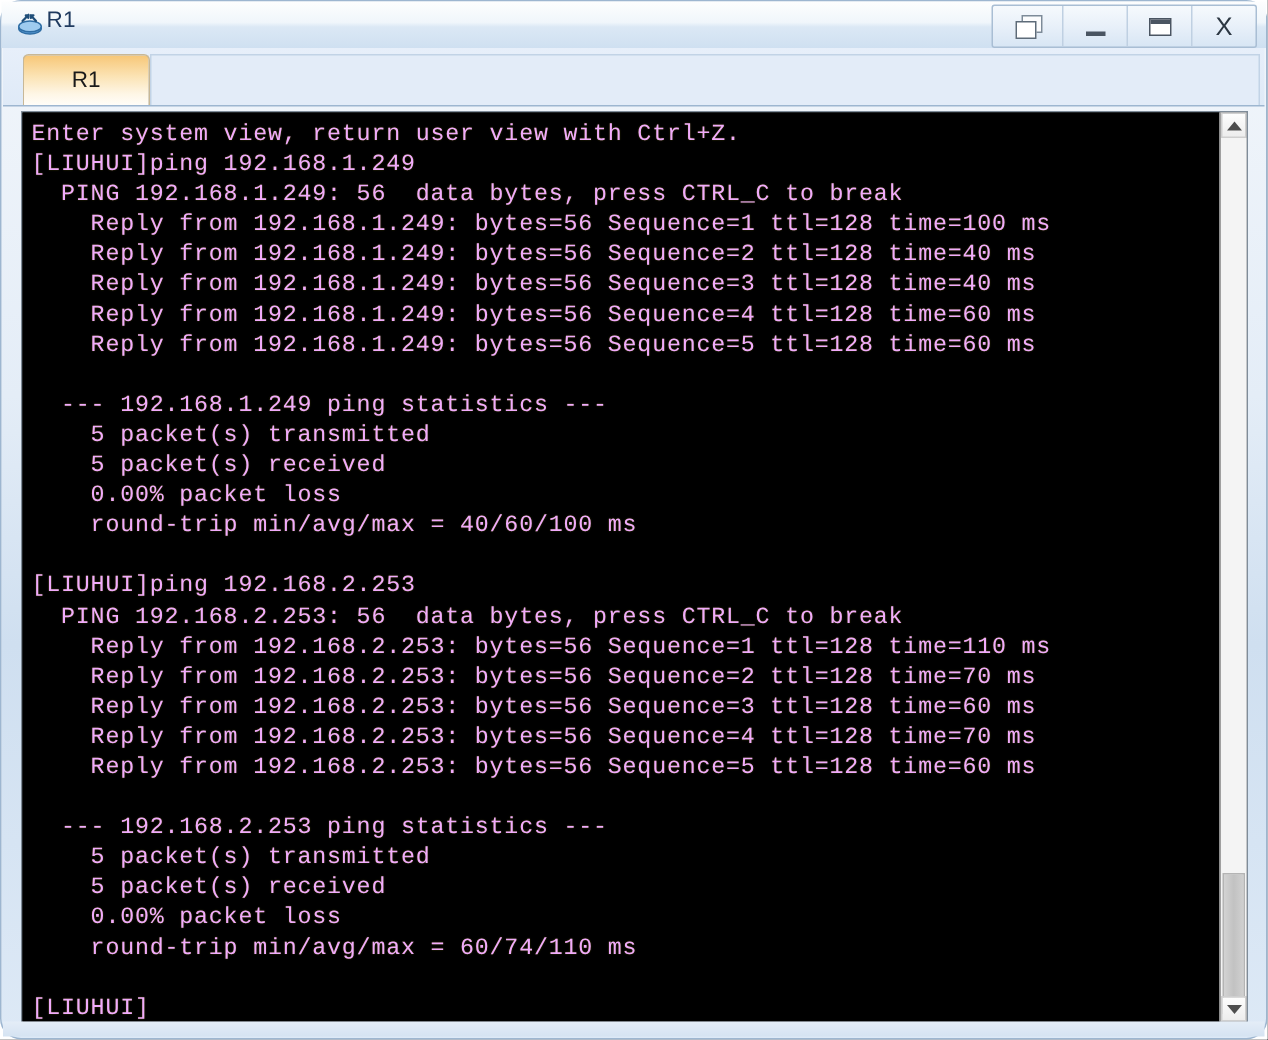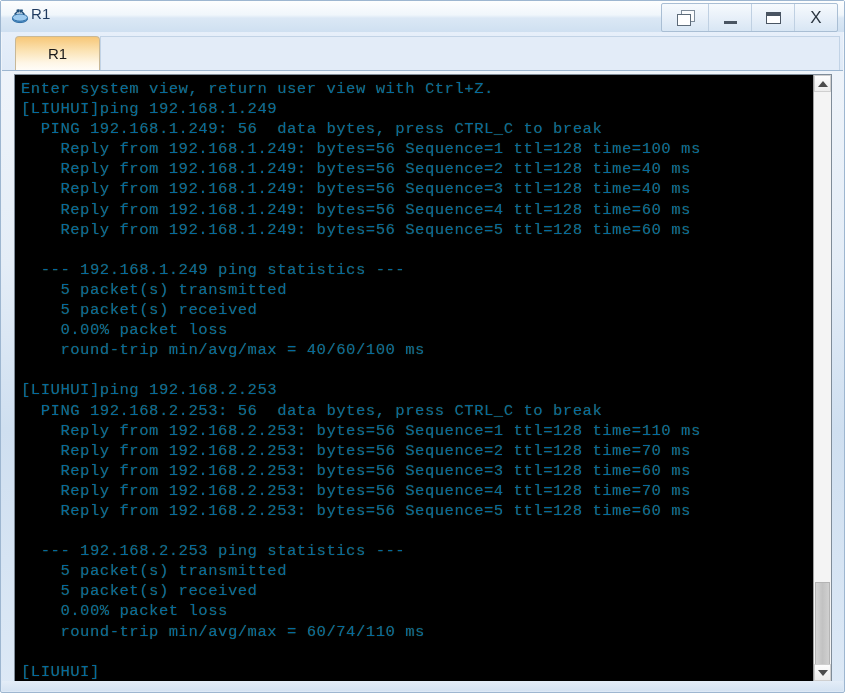--- a/index.html
+++ b/index.html
@@ -16,21 +16,21 @@
 
   
   .window {
     position: absolute;
     left: 0; top: 0;
     width: 845px;
     height: 693px;
     box-sizing: border-box;
     background: linear-gradient(to bottom, #f2f6fb 0%, #e4edf7 38%, #cfdff0 62%, #dde9f6 100%);
     border: 1px solid #9db6d0;
-    border-radius: 2px;
+    border-radius: 14px;
   }
 
   
   .titlebar {
     position: absolute;
     left: 0; top: 0;
     width: 843px;
     height: 31px;
     box-sizing: border-box;
     background: linear-gradient(to bottom, #fdfefe 0%, #f0f6fb 45%, #dbe8f5 55%, #cfe0f1 100%);
@@ -169,21 +169,21 @@
     background: #000000;
     overflow: hidden;
     position: relative;
     padding: 4px 0 0 6px;
   }
   .term pre {
     margin: 0;
     font-family: "Liberation Mono", "DejaVu Sans Mono", monospace;
     font-size: 15.5px;
     line-height: 20.1px;
-    color: #0369a1;
+    color: #f0abfc;
     white-space: pre;
     letter-spacing: 0.55px;
     text-shadow: 0 0 1px rgba(227,227,0,0.35);
   }
 
   
   .scrollbar {
     width: 18px;
     flex: 0 0 18px;
     background: #f0f0f0;

